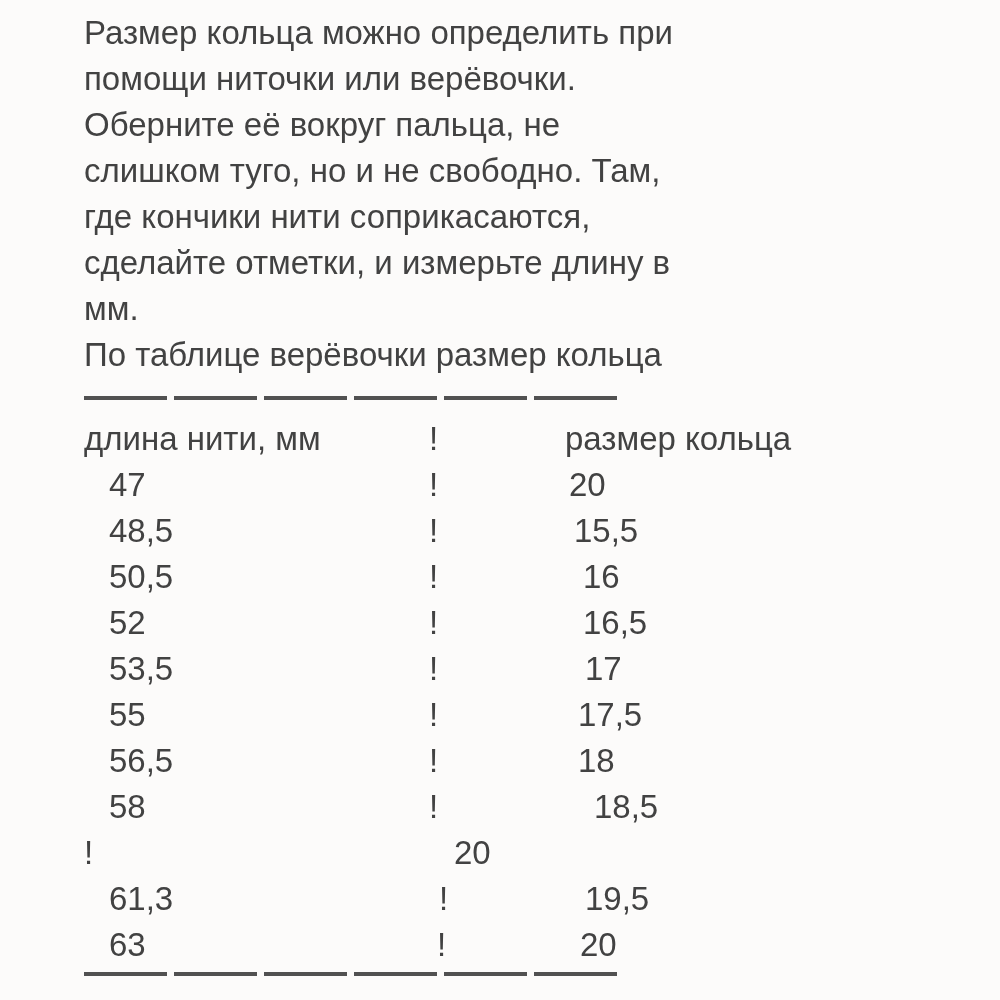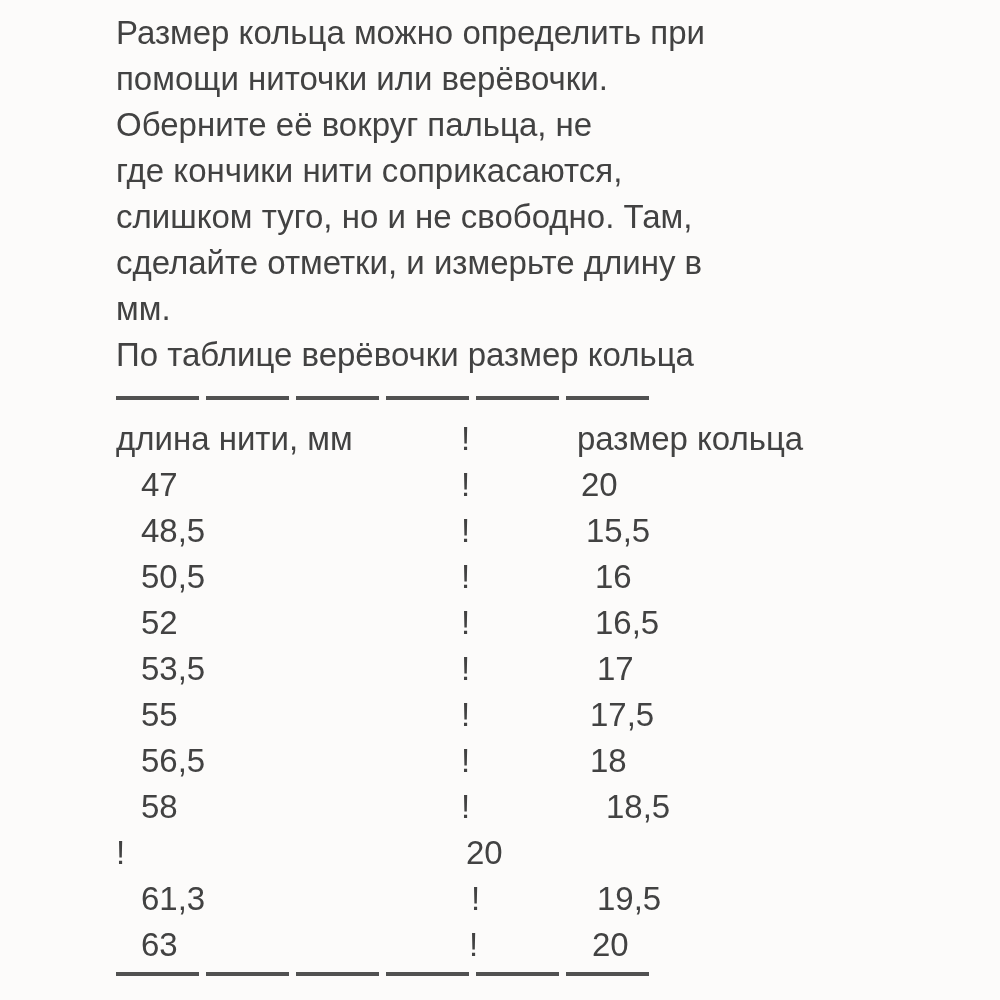--- a/index.html
+++ b/index.html
@@ -7,21 +7,21 @@
     width: 1000px;
     height: 1000px;
     background: #f6f5f3;
     font-family: "Liberation Sans", sans-serif;
   }
   .page {
     width: 1000px;
     height: 1000px;
     box-sizing: border-box;
     background: #fcfbfa;
-    padding: 10px 0 0 116px;
+    padding: 10px 0 0 84px;
     color: #424242;
     font-size: 33px;
     line-height: 46px;
     overflow: hidden;
   }
   .intro-line { white-space: nowrap; height: 46px; }
   .divider {
     width: 540px;
     height: 4px;
     background: repeating-linear-gradient(90deg, #515151 0 83px, transparent 83px 90px);
@@ -33,21 +33,21 @@
     display: grid;
     grid-template-columns: 297px 68px auto;
     height: 46px;
     line-height: 46px;
     white-space: nowrap;
     gap: 48px;
   }
   .t-row .len { padding-left: 25px; }
   .t-row.header .len { padding-left: 0; }
   .t-row .sep { padding-left: 0; }
-  .t-row .size { padding-left: 8px; }
+  .t-row .size { padding-left: 8px; margin-left: 20px; }
   .t-row.header .size { padding-left: 0; }
   
   .t-row.r1 .size  { padding-left: 4px; }
   .t-row.r2 .size  { padding-left: 9px; }
   .t-row.r3 .size  { padding-left: 18px; }
   .t-row.r4 .size  { padding-left: 18px; }
   .t-row.r5 .size  { padding-left: 20px; }
   .t-row.r6 .size  { padding-left: 13px; }
   .t-row.r7 .size  { padding-left: 13px; }
   .t-row.r8 .size  { padding-left: 29px; }
@@ -59,22 +59,22 @@
 </style>
 </head>
 <body>
 
 <div class="page">
 
   <div>
     <div class="intro-line">Размер кольца можно определить при</div>
     <div class="intro-line">помощи ниточки или верёвочки.</div>
     <div class="intro-line">Оберните её вокруг пальца, не</div>
+    <div class="intro-line">слишком туго, но и не свободно. Там,</div>
     <div class="intro-line">где кончики нити соприкасаются,</div>
-    <div class="intro-line">слишком туго, но и не свободно. Там,</div>
     <div class="intro-line">сделайте отметки, и измерьте длину в</div>
     <div class="intro-line">мм.</div>
     <div class="intro-line">По таблице верёвочки размер кольца</div>
   </div>
 
   <div class="divider top"></div>
 
   <div class="ring-table">
 
     <div class="t-row header">

